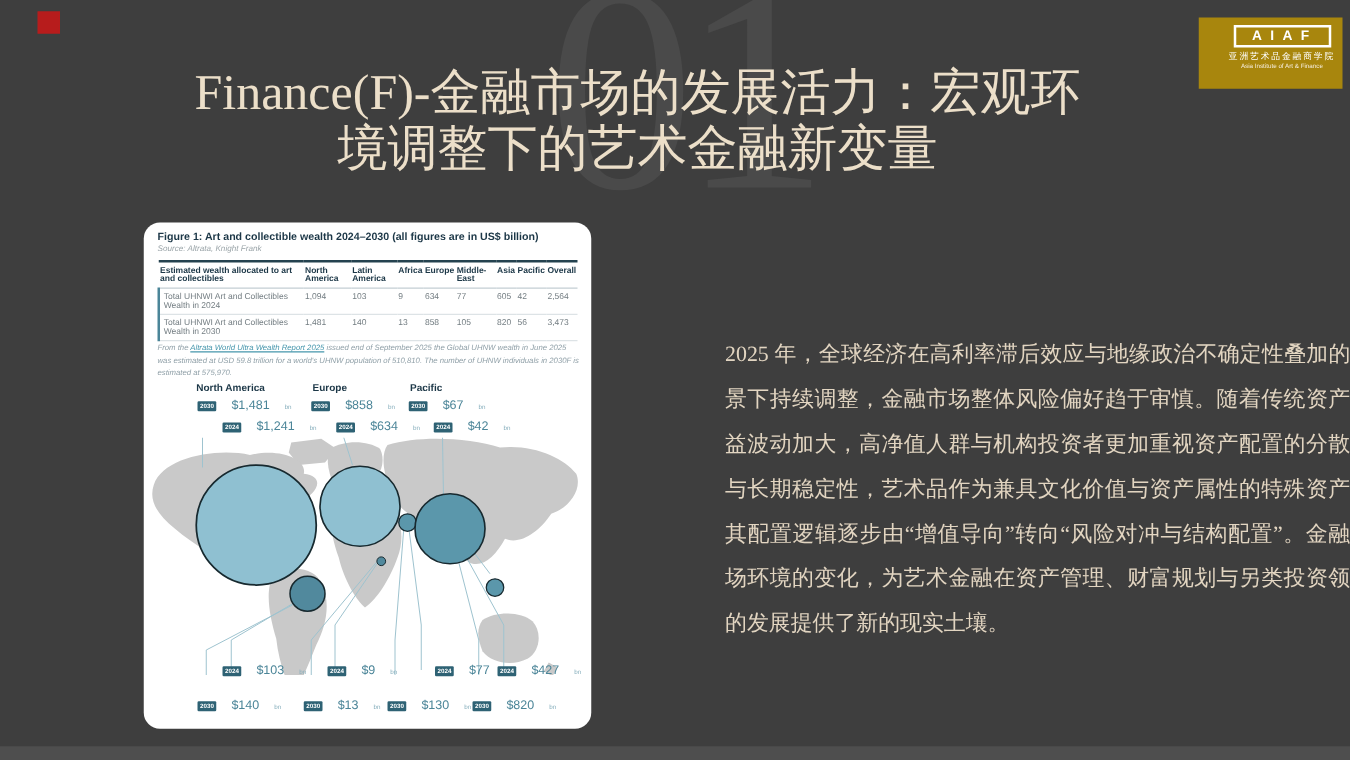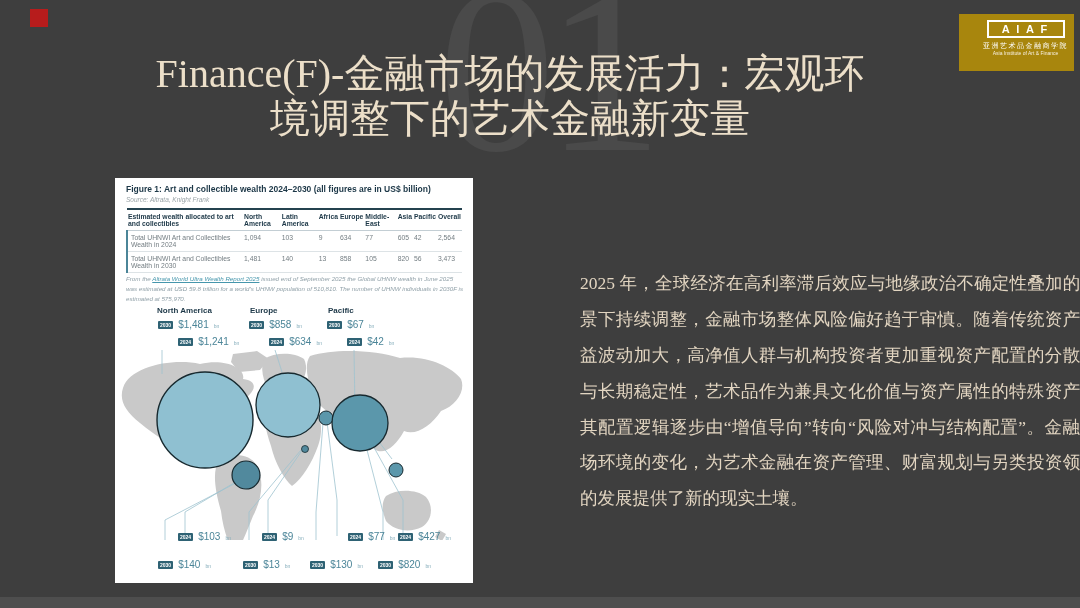--- a/index.html
+++ b/index.html
@@ -10,35 +10,35 @@
   .red-square{position:absolute;left:30px;top:9px;width:18px;height:18px;background:#b71c1c;}
   .title{position:absolute;left:30px;top:52px;width:960px;text-align:center;color:#ecdfc9;
          font-family:"Liberation Serif","DejaVu Serif",serif;font-size:40px;line-height:1.12;}
   
   .logo{position:absolute;left:959px;top:14px;width:97px;height:57px;background:#a8860d;color:#fff;text-align:center;padding-left:18px;}
   .logo-box{width:74px;margin:6px auto 3px;border:2px solid #fff;font-size:11px;font-weight:bold;
             letter-spacing:2px;padding:1px 0;}
   .logo-cn{font-size:7px;letter-spacing:1.5px;line-height:1.3;}
   .logo-en{font-size:5px;color:#f7efdf;line-height:1.3;}
   
-  .figure{position:absolute;left:115px;top:178px;width:358px;height:405px;background:#ffffff;}
+  .figure{position:absolute;left:115px;top:178px;width:358px;height:405px;background:#ffffff;border-radius:13px;}
   .fig-title{position:absolute;left:11px;top:6px;width:342px;font-size:8.5px;font-weight:bold;color:#1c3747;}
   .fig-source{position:absolute;left:11px;top:18px;font-size:6.5px;font-style:italic;color:#9aa4a8;}
   .fig-table{position:absolute;left:11px;top:30px;width:336px;border-collapse:collapse;border-top:2px solid #24424f;}
   .fig-table th{font-size:6.8px;font-weight:bold;color:#1c3747;text-align:left;vertical-align:top;
                 padding:3px 1px;border-bottom:1px solid #c3ced4;}
   .fig-table th:first-child{width:114px;}
   .fig-table td{font-size:6.8px;color:#737d82;padding:3px 1px;border-bottom:1px solid #dde3e6;vertical-align:top;}
   .fig-table tbody td:first-child{border-left:2px solid #4b8598;padding-left:3px;}
   .fig-note{position:absolute;left:11px;top:96px;width:338px;font-size:6.2px;font-style:italic;
             color:#90a0a8;line-height:1.65;}
   .fig-note .link{color:#4596ac;text-decoration:underline;}
   .map-svg{position:absolute;left:0;top:172px;width:358px;height:190px;}
   .region-name{position:absolute;font-size:8px;font-weight:bold;color:#1c3747;white-space:nowrap;}
-  .val-row{position:absolute;display:flex;align-items:center;gap:5px;white-space:nowrap;}
+  .val-row{position:absolute;display:flex;align-items:center;gap:12px;white-space:nowrap;}
   .badge{background:#2e6274;color:#fff;font-size:5px;font-weight:bold;padding:1px 2px;border-radius:1px;}
   .val{font-size:10px;color:#4b8598;}
   .unit{font-size:5px;color:#86aebc;align-self:flex-end;padding-bottom:1px;}
   
   .paragraph{position:absolute;left:532px;top:266px;width:518px;
              font-family:Liberation Serif, serif;font-size:17.5px;line-height:2.05;
              color:#e2d5c1;text-align:justify;margin-left:48px;}
   .bottom-strip{position:absolute;left:0;bottom:0;width:1080px;height:11px;background:#4e4e4e;}
 </style>
 </head>

